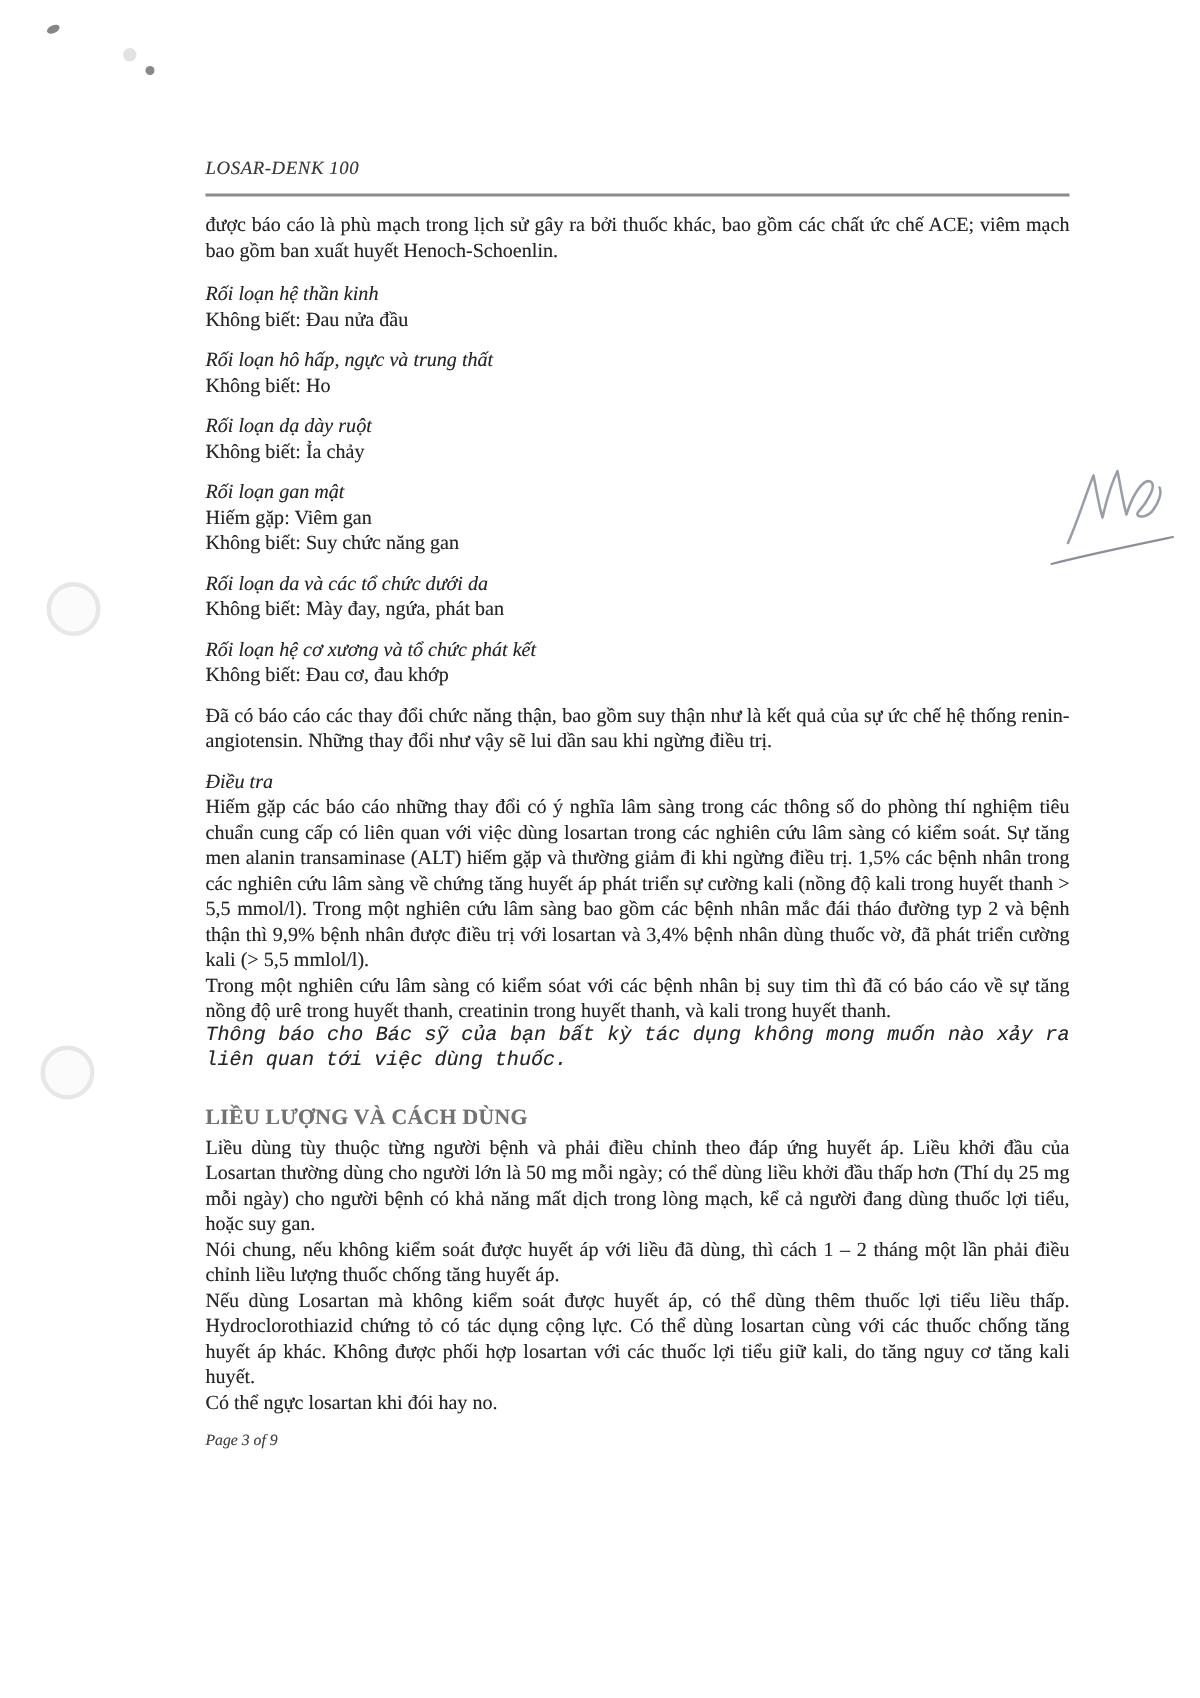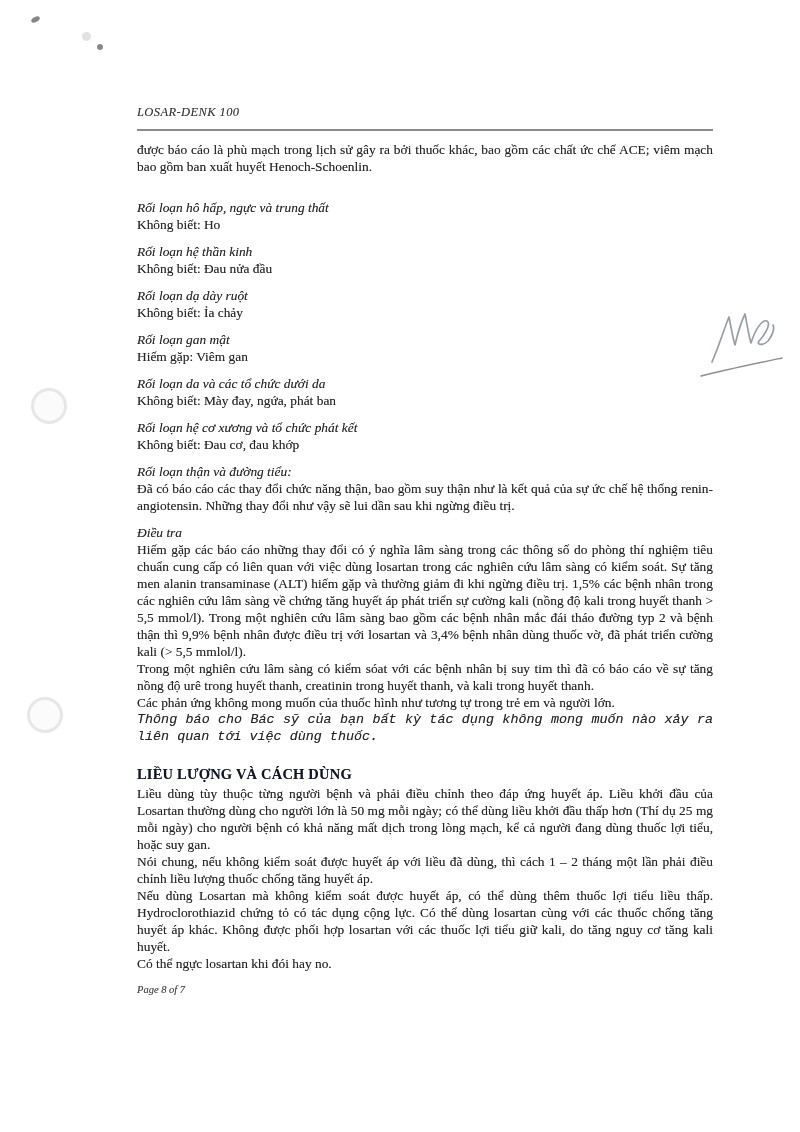--- a/index.html
+++ b/index.html
@@ -34,27 +34,27 @@
     border: none;
     height: 2px;
     background: #8c8c8c;
     margin: 0 0 10px 0;
   }
   p, .line { margin: 0; }
   .just { text-align: justify; }
   .it { font-style: italic; font-family: Liberation Mono, monospace; }
   .sect { margin-bottom: 10px; }
   .sect-heading { font-style: italic; }
-  .intro { margin-bottom: 24px; }
+  .intro { margin-bottom: 12px; }
   .block-tight { margin-bottom: 21px; }
   .dosage-heading {
     font-weight: bold;
     font-size: 14.5px;
     letter-spacing: 0.2px;
-    color: #0f172a;
+    color: #737373;
     margin-bottom: 2px;
   }
   .page-footer {
     font-style: italic;
     font-size: 10.5px;
     color: #454545;
     margin-top: 9px;
   }
   
   .hole-punch {
@@ -98,66 +98,65 @@
   </svg>
 
   <div class="content">
 
     <div class="doc-header">LOSAR-DENK 100</div>
     <hr class="header-rule">
 
     <p class="just intro">được báo cáo là phù mạch trong lịch sử gây ra bởi thuốc khác, bao gồm các chất ức chế ACE; viêm mạch bao gồm ban xuất huyết Henoch-Schoenlin.</p>
 
     <div class="sect">
-      <div class="sect-heading">Rối loạn hô hấp, ngực và trung thất</div>
-      <div class="line">Không biết: Ho</div>
+      <div class="sect-heading">Rối loạn hệ thần kinh</div>
+      <div class="line">Không biết: Đau nửa đầu</div>
     </div>
 
     <div class="sect">
-      <div class="sect-heading">Rối loạn hệ thần kinh</div>
-      <div class="line">Không biết: Đau nửa đầu</div>
+      <div class="sect-heading">Rối loạn hô hấp, ngực và trung thất</div>
+      <div class="line">Không biết: Ho</div>
     </div>
 
     <div class="sect">
       <div class="sect-heading">Rối loạn dạ dày ruột</div>
       <div class="line">Không biết: Ỉa chảy</div>
     </div>
 
     <div class="sect">
       <div class="sect-heading">Rối loạn gan mật</div>
       <div class="line">Hiếm gặp: Viêm gan</div>
+      <div class="line">Không biết: Suy chức năng gan</div>
     </div>
 
     <div class="sect">
       <div class="sect-heading">Rối loạn da và các tổ chức dưới da</div>
       <div class="line">Không biết: Mày đay, ngứa, phát ban</div>
     </div>
 
     <div class="sect">
       <div class="sect-heading">Rối loạn hệ cơ xương và tổ chức phát kết</div>
       <div class="line">Không biết: Đau cơ, đau khớp</div>
     </div>
 
     <div class="sect">
-      <div class="sect-heading">Rối loạn thận và đường tiểu:</div>
       <p class="just">Đã có báo cáo các thay đổi chức năng thận, bao gồm suy thận như là kết quả của sự ức chế hệ thống renin-angiotensin. Những thay đổi như vậy sẽ lui dần sau khi ngừng điều trị.</p>
     </div>
 
     <div class="block-tight">
       <div class="sect-heading">Điều tra</div>
       <p class="just">Hiếm gặp các báo cáo những thay đổi có ý nghĩa lâm sàng trong các thông số do phòng thí nghiệm tiêu chuẩn cung cấp có liên quan với việc dùng losartan trong các nghiên cứu lâm sàng có kiểm soát. Sự tăng men alanin transaminase (ALT) hiếm gặp và thường giảm đi khi ngừng điều trị. 1,5% các bệnh nhân trong các nghiên cứu lâm sàng về chứng tăng huyết áp phát triển sự cường kali (nồng độ kali trong huyết thanh &gt; 5,5 mmol/l). Trong một nghiên cứu lâm sàng bao gồm các bệnh nhân mắc đái tháo đường typ 2 và bệnh thận thì 9,9% bệnh nhân được điều trị với losartan và 3,4% bệnh nhân dùng thuốc vờ, đã phát triển cường kali (&gt; 5,5 mmlol/l).</p>
       <p class="just">Trong một nghiên cứu lâm sàng có kiểm sóat với các bệnh nhân bị suy tim thì đã có báo cáo về sự tăng nồng độ urê trong huyết thanh, creatinin trong huyết thanh, và kali trong huyết thanh.</p>
-      <p class="just">Các phản ứng không mong muốn của thuốc hình như tương tự trong trẻ em và người lớn.</p>
       <p class="just it">Thông báo cho Bác sỹ của bạn bất kỳ tác dụng không mong muốn nào xảy ra liên quan tới việc dùng thuốc.</p>
     </div>
 
     <div>
       <div class="dosage-heading">LIỀU LƯỢNG VÀ CÁCH DÙNG</div>
       <p class="just">Liều dùng tùy thuộc từng người bệnh và phải điều chỉnh theo đáp ứng huyết áp. Liều khởi đầu của Losartan thường dùng cho người lớn là 50 mg mỗi ngày; có thể dùng liều khởi đầu thấp hơn (Thí dụ 25 mg mỗi ngày) cho người bệnh có khả năng mất dịch trong lòng mạch, kể cả người đang dùng thuốc lợi tiểu, hoặc suy gan.</p>
       <p class="just">Nói chung, nếu không kiểm soát được huyết áp với liều đã dùng, thì cách 1 – 2 tháng một lần phải điều chỉnh liều lượng thuốc chống tăng huyết áp.</p>
       <p class="just">Nếu dùng Losartan mà không kiểm soát được huyết áp, có thể dùng thêm thuốc lợi tiểu liều thấp. Hydroclorothiazid chứng tỏ có tác dụng cộng lực. Có thể dùng losartan cùng với các thuốc chống tăng huyết áp khác. Không được phối hợp losartan với các thuốc lợi tiểu giữ kali, do tăng nguy cơ tăng kali huyết.</p>
       <p>Có thể ngực losartan khi đói hay no.</p>
     </div>
 
-    <div class="page-footer">Page 8 of 7</div>
+    <div class="page-footer">Page 3 of 9</div>
 
   </div>
 </div>
 
 </body></html>

